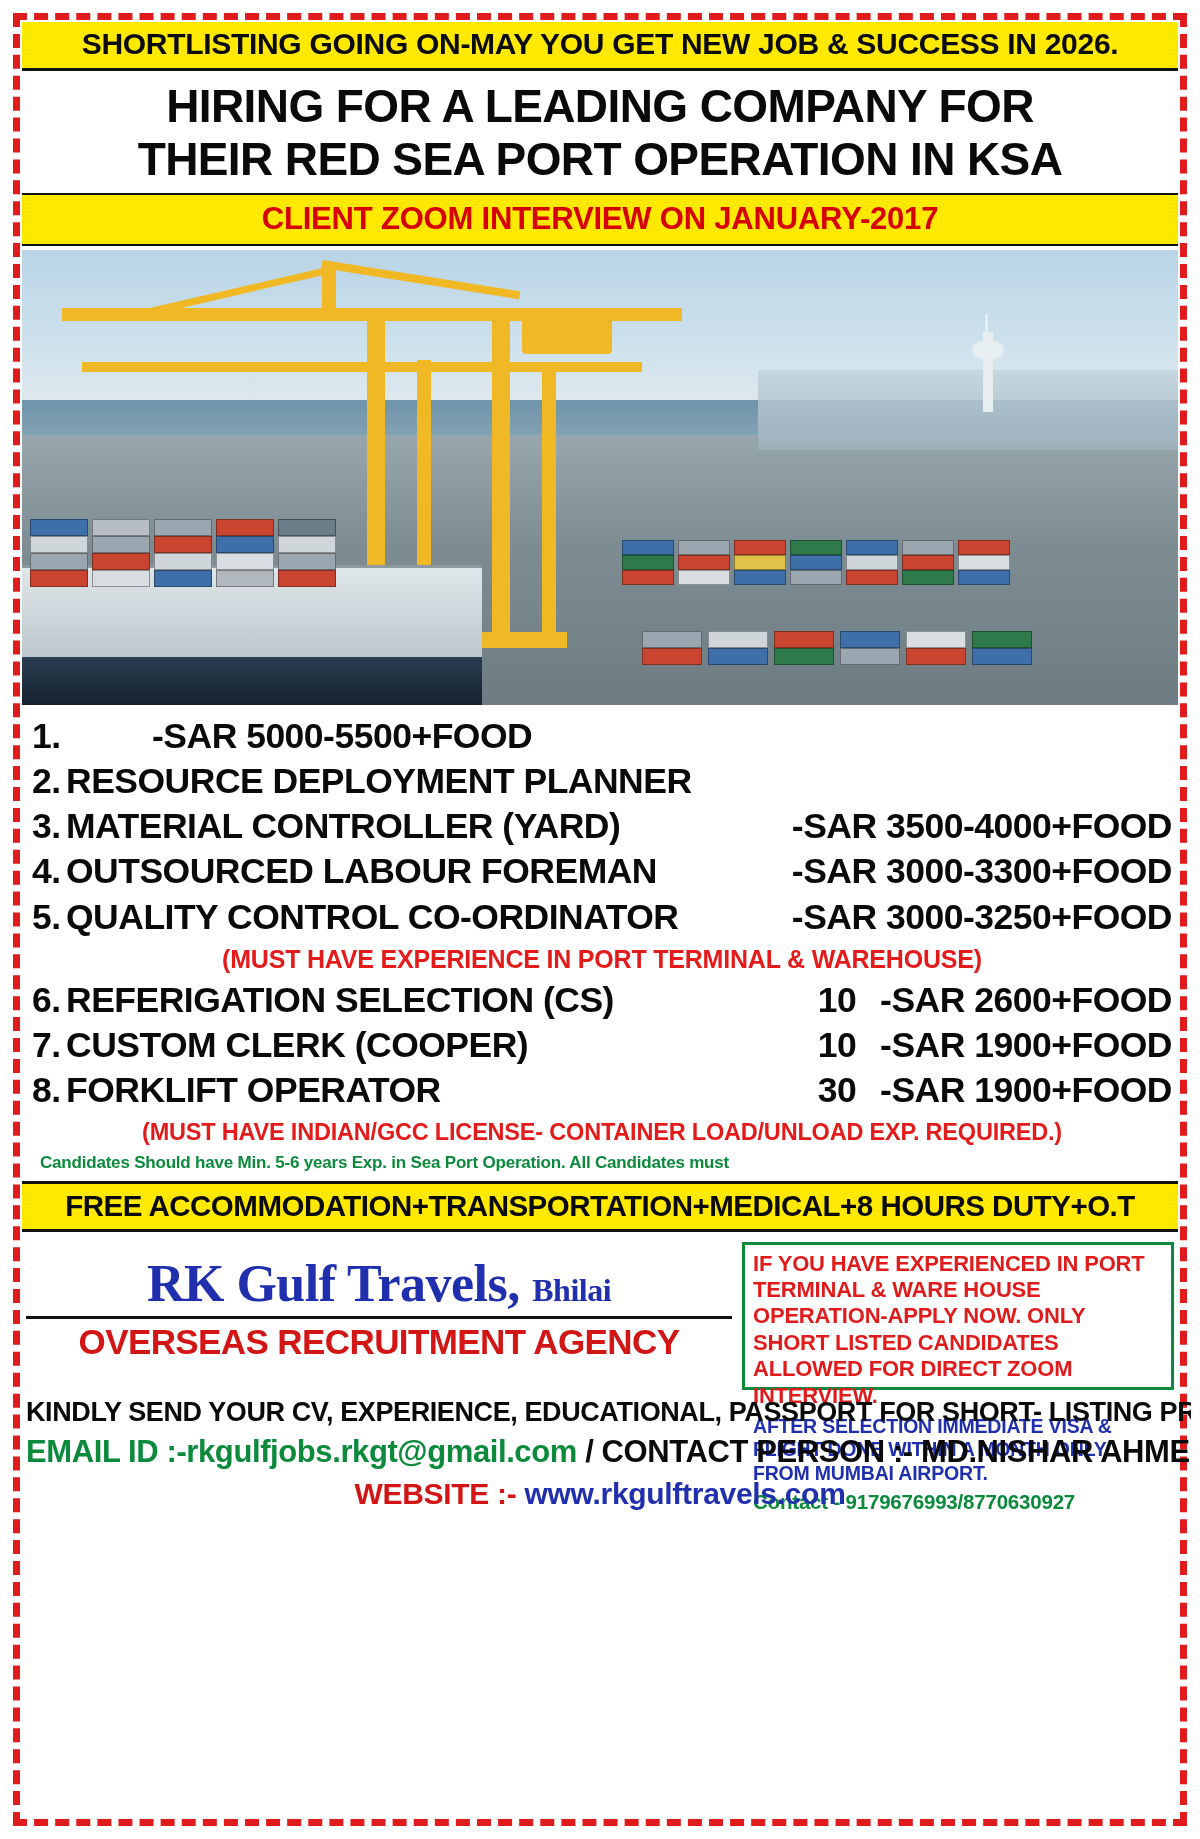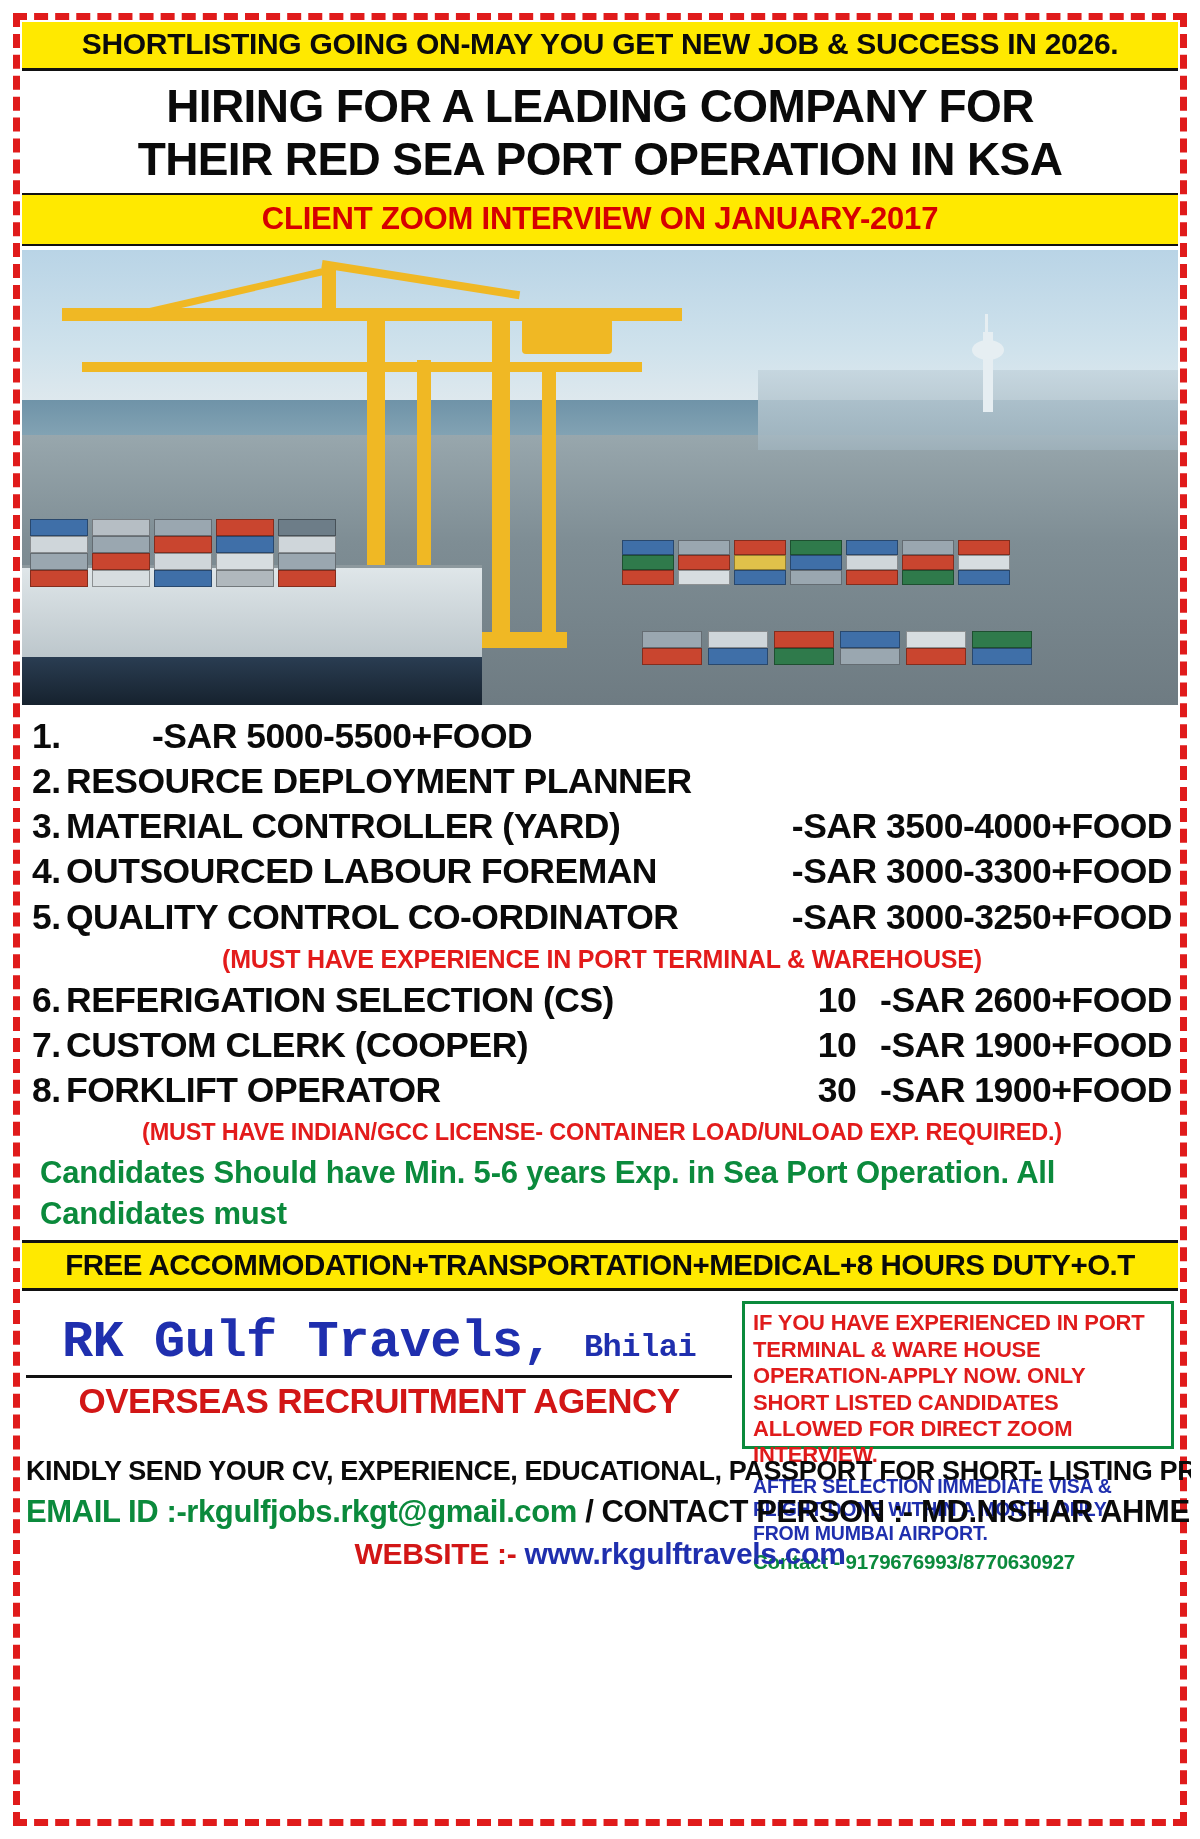--- a/index.html
+++ b/index.html
@@ -131,21 +131,21 @@
     font-size: 25px;
     line-height: 1.2;
     padding: 4px 0 4px 0;
     letter-spacing: -0.2px;
   }
   .note-red.small { font-size: 23.5px; padding: 5px 0 3px 0; }
 
   .green-block {
     color: #0b8a3c;
     font-weight: bold;
-    font-size: 31px;
+    font-size: 17px;
     line-height: 1.33;
     padding: 3px 8px 6px 8px;
     letter-spacing: -0.2px;
   }
   .green-block .blue { color:#1f2fae; }
 
   .banner-free {
     background: #ffe900;
     color: #0a0a0a;
     font-weight: bold;
@@ -165,21 +165,21 @@
     padding: 10px 4px 4px 4px;
     gap: 10px;
     height: 162px;
   }
   .brand {
     flex: 1 1 auto;
     text-align: center;
     padding-top: 16px;
   }
   .brand-name {
-    font-family: Liberation Mono, monospace;
+    font-family: Liberation Serif, serif;
     color: #1f2fae;
     font-weight: bold;
     font-size: 52px;
     line-height: 1;
     letter-spacing: -0.5px;
   }
   .brand-name .city { font-size: 32px; }
   .brand-sub {
     color: #d21616;
     font-weight: bold;

